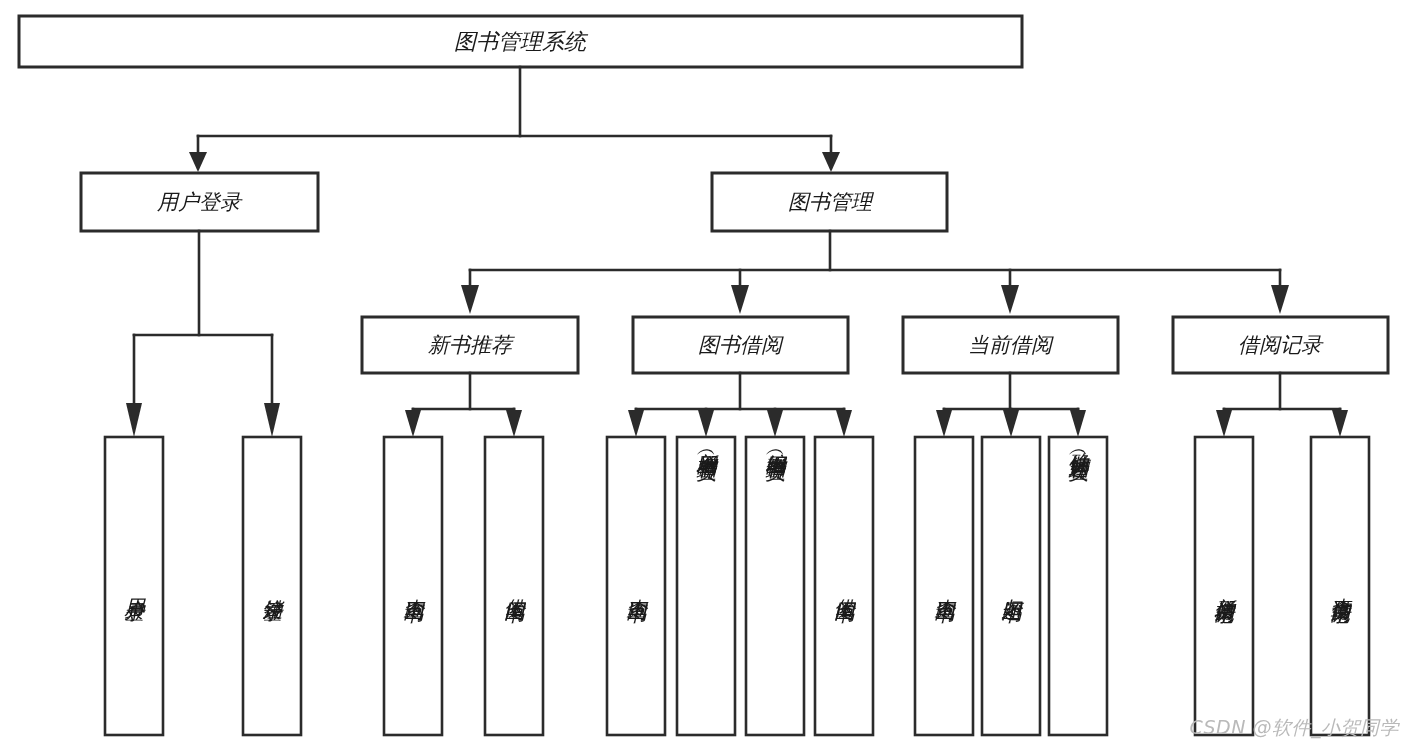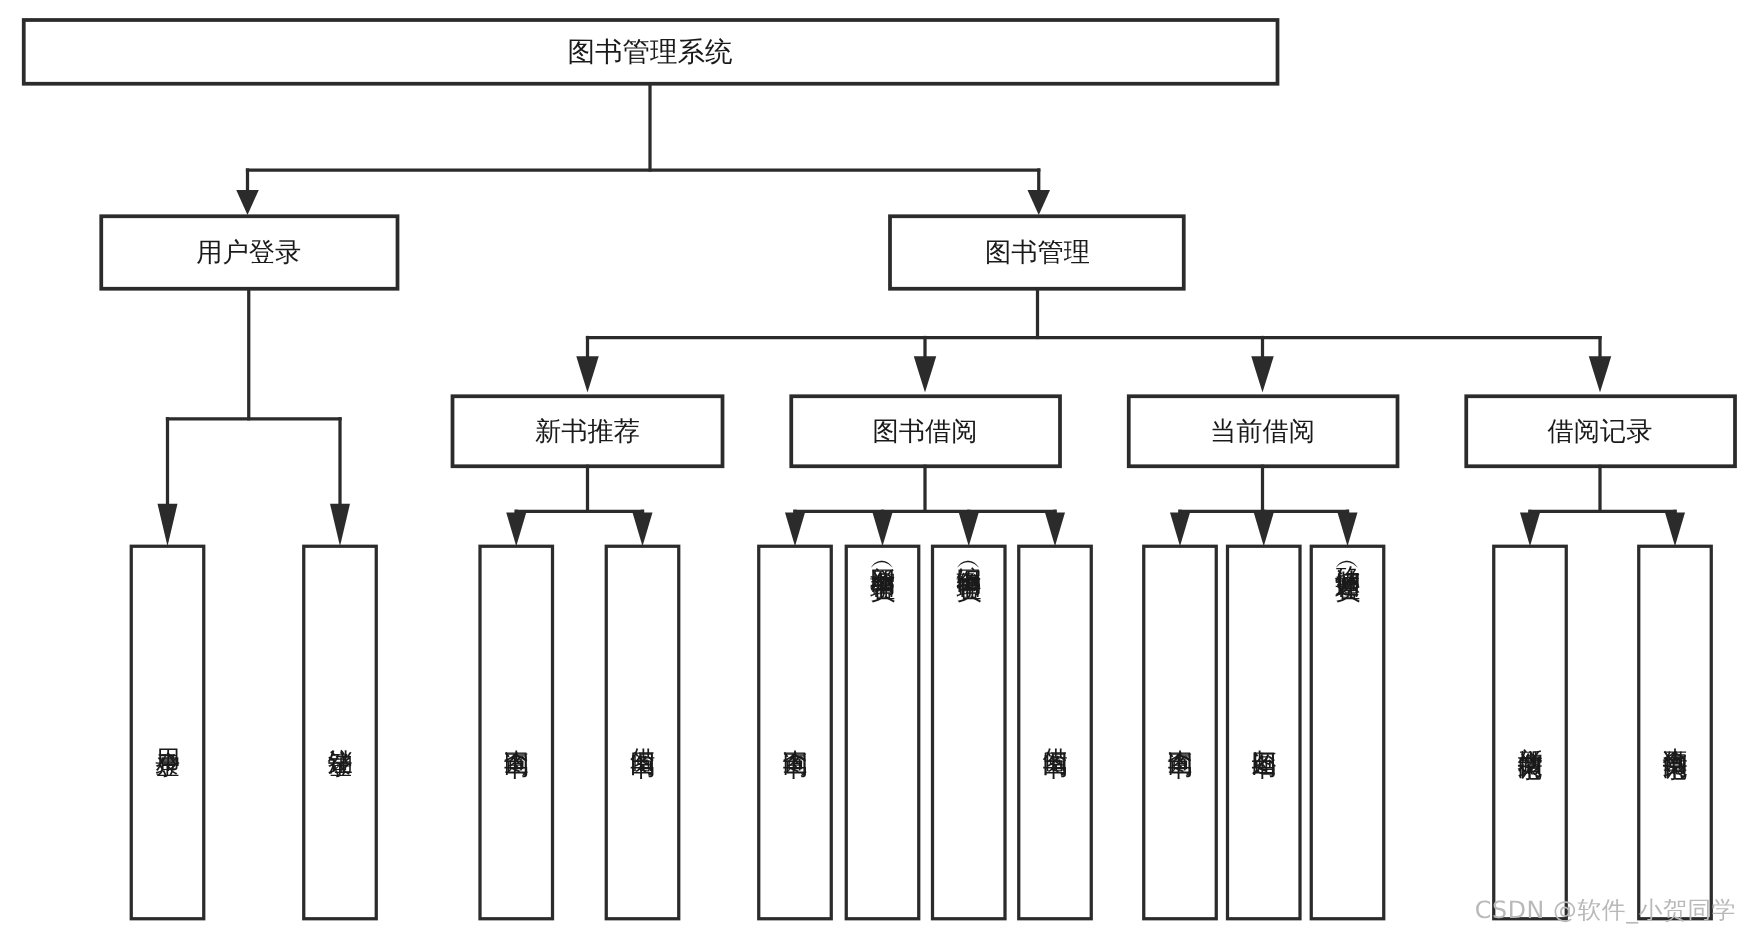--- a/index.html
+++ b/index.html
@@ -10,20 +10,21 @@
   }
   body {
     font-family: "DejaVu Sans", "Liberation Sans", sans-serif;
   }
   #diagram-root {
     position: relative;
     width: 1405px;
     height: 747px;
     background: #ffffff;
     overflow: hidden;
+    font-style: italic;
   }
   svg#flowchart {
     display: block;
     width: 1405px;
     height: 747px;
   }
   .node-box {
     fill: #ffffff;
     stroke: #2b2b2b;
     stroke-width: 3;
@@ -66,21 +67,21 @@
     font-family: "DejaVu Sans", "Liberation Sans", sans-serif;
     font-size: 20px;
     line-height: 1.28;
     color: #1a1a1a;
     letter-spacing: 1.5px;
     white-space: nowrap;
     text-align: center;
   }
   .watermark {
     position: absolute;
-    right: 16px;
+    right: 6px;
     bottom: 6px;
     font-family: "DejaVu Sans", "Liberation Sans", sans-serif;
     font-size: 19px;
     color: #b9b9b9;
     letter-spacing: 0.5px;
     white-space: nowrap;
     pointer-events: none;
   }
 </style>
 </head>

